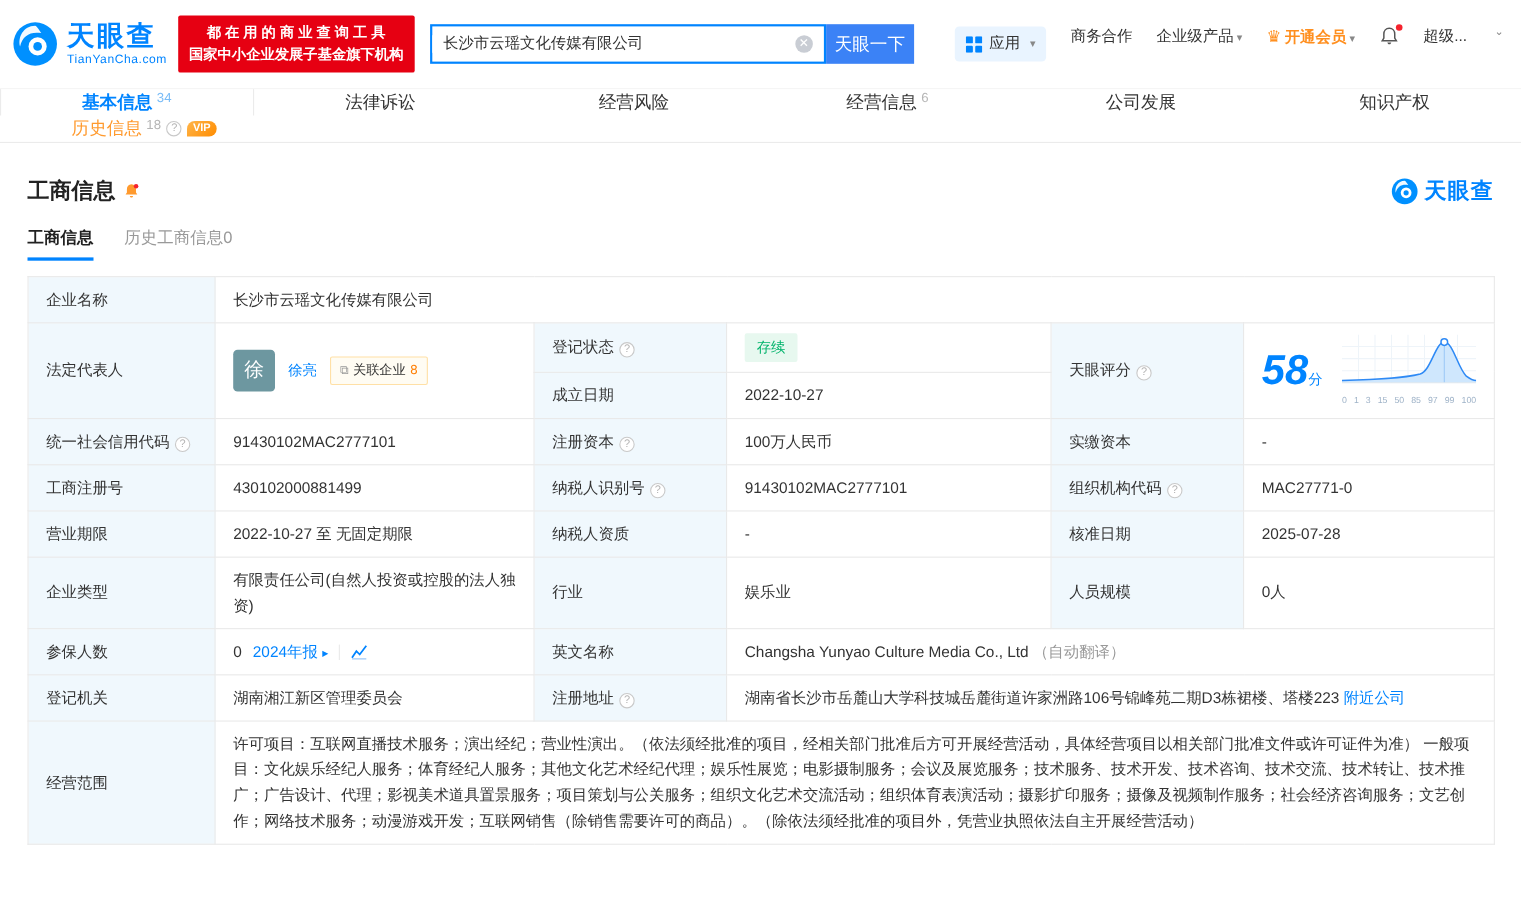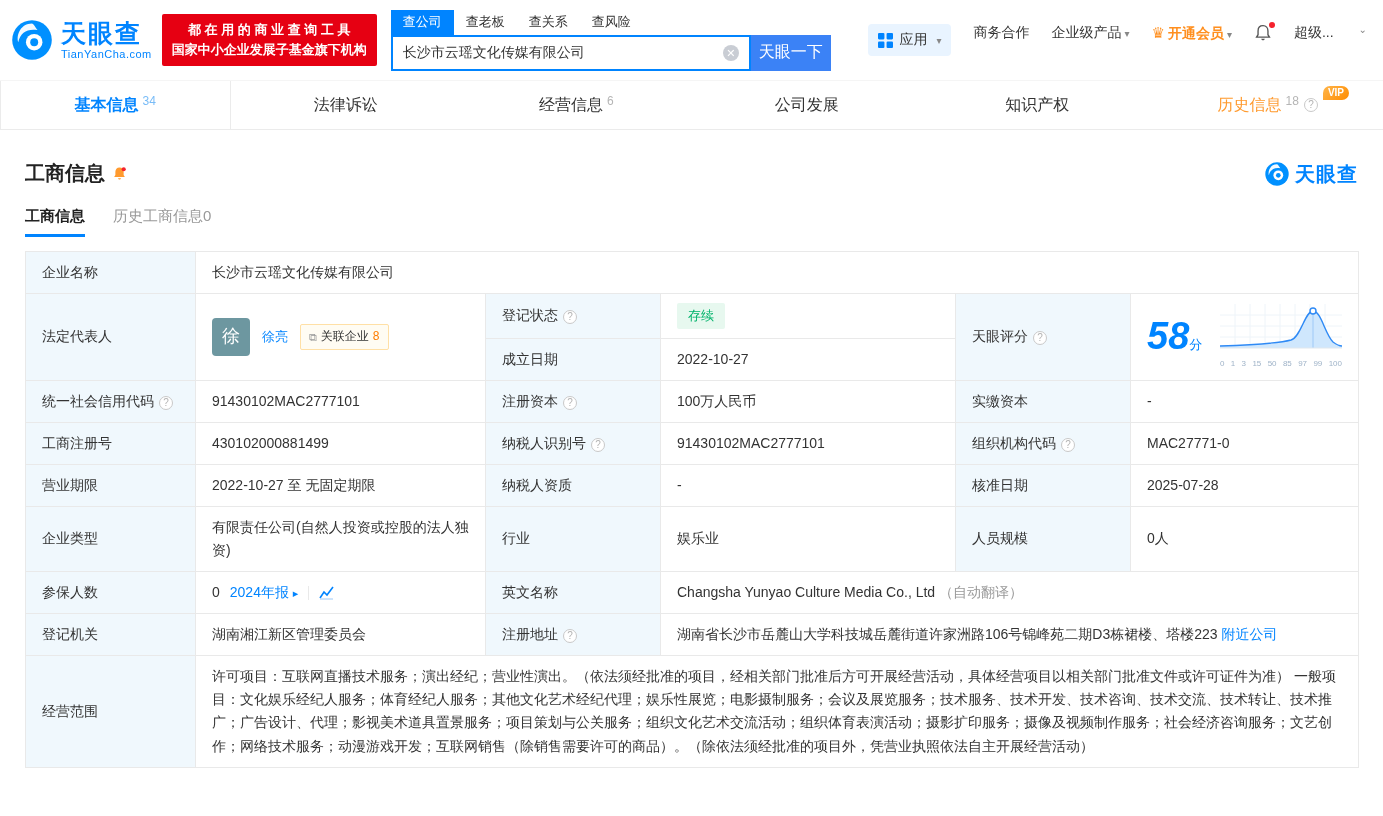--- a/index.html
+++ b/index.html
@@ -116,26 +116,20 @@
       <div class="logo-en">TianYanCha.com</div>
     </div>
   </div>
 
   <div class="slogan">
     <div>都 在 用 的 商 业 查 询 工 具</div>
     <div>国家中小企业发展子基金旗下机构</div>
   </div>
 
   <div class="search-wrap">
-    <div class="search-tabs">
-      <div class="search-tab active">查公司</div>
-      <div class="search-tab">查老板</div>
-      <div class="search-tab">查关系</div>
-      <div class="search-tab">查风险</div>
-    </div>
     <div class="search-row">
       <div class="search-box">
         <input type="text" value="长沙市云瑶文化传媒有限公司" style="">
         <span class="clear-btn">✕</span>
       </div>
       <button class="search-btn">天眼一下</button>
     </div>
   </div>
 
   <div class="top-right">
@@ -164,20 +158,23 @@
   </div>
 </header>
 
 <nav class="main-tabs">
   <div class="main-tab active">
     <span>基本信息</span>
     <span class="tab-count">34</span>
   </div>
   <div class="main-tab">
     <span>法律诉讼</span>
+  </div>
+  <div class="main-tab">
+    <span>经营风险</span>
   </div>
   <div class="main-tab">
     <span>经营信息</span>
     <span class="tab-count">6</span>
   </div>
   <div class="main-tab">
     <span>公司发展</span>
   </div>
   <div class="main-tab">
     <span>知识产权</span>

